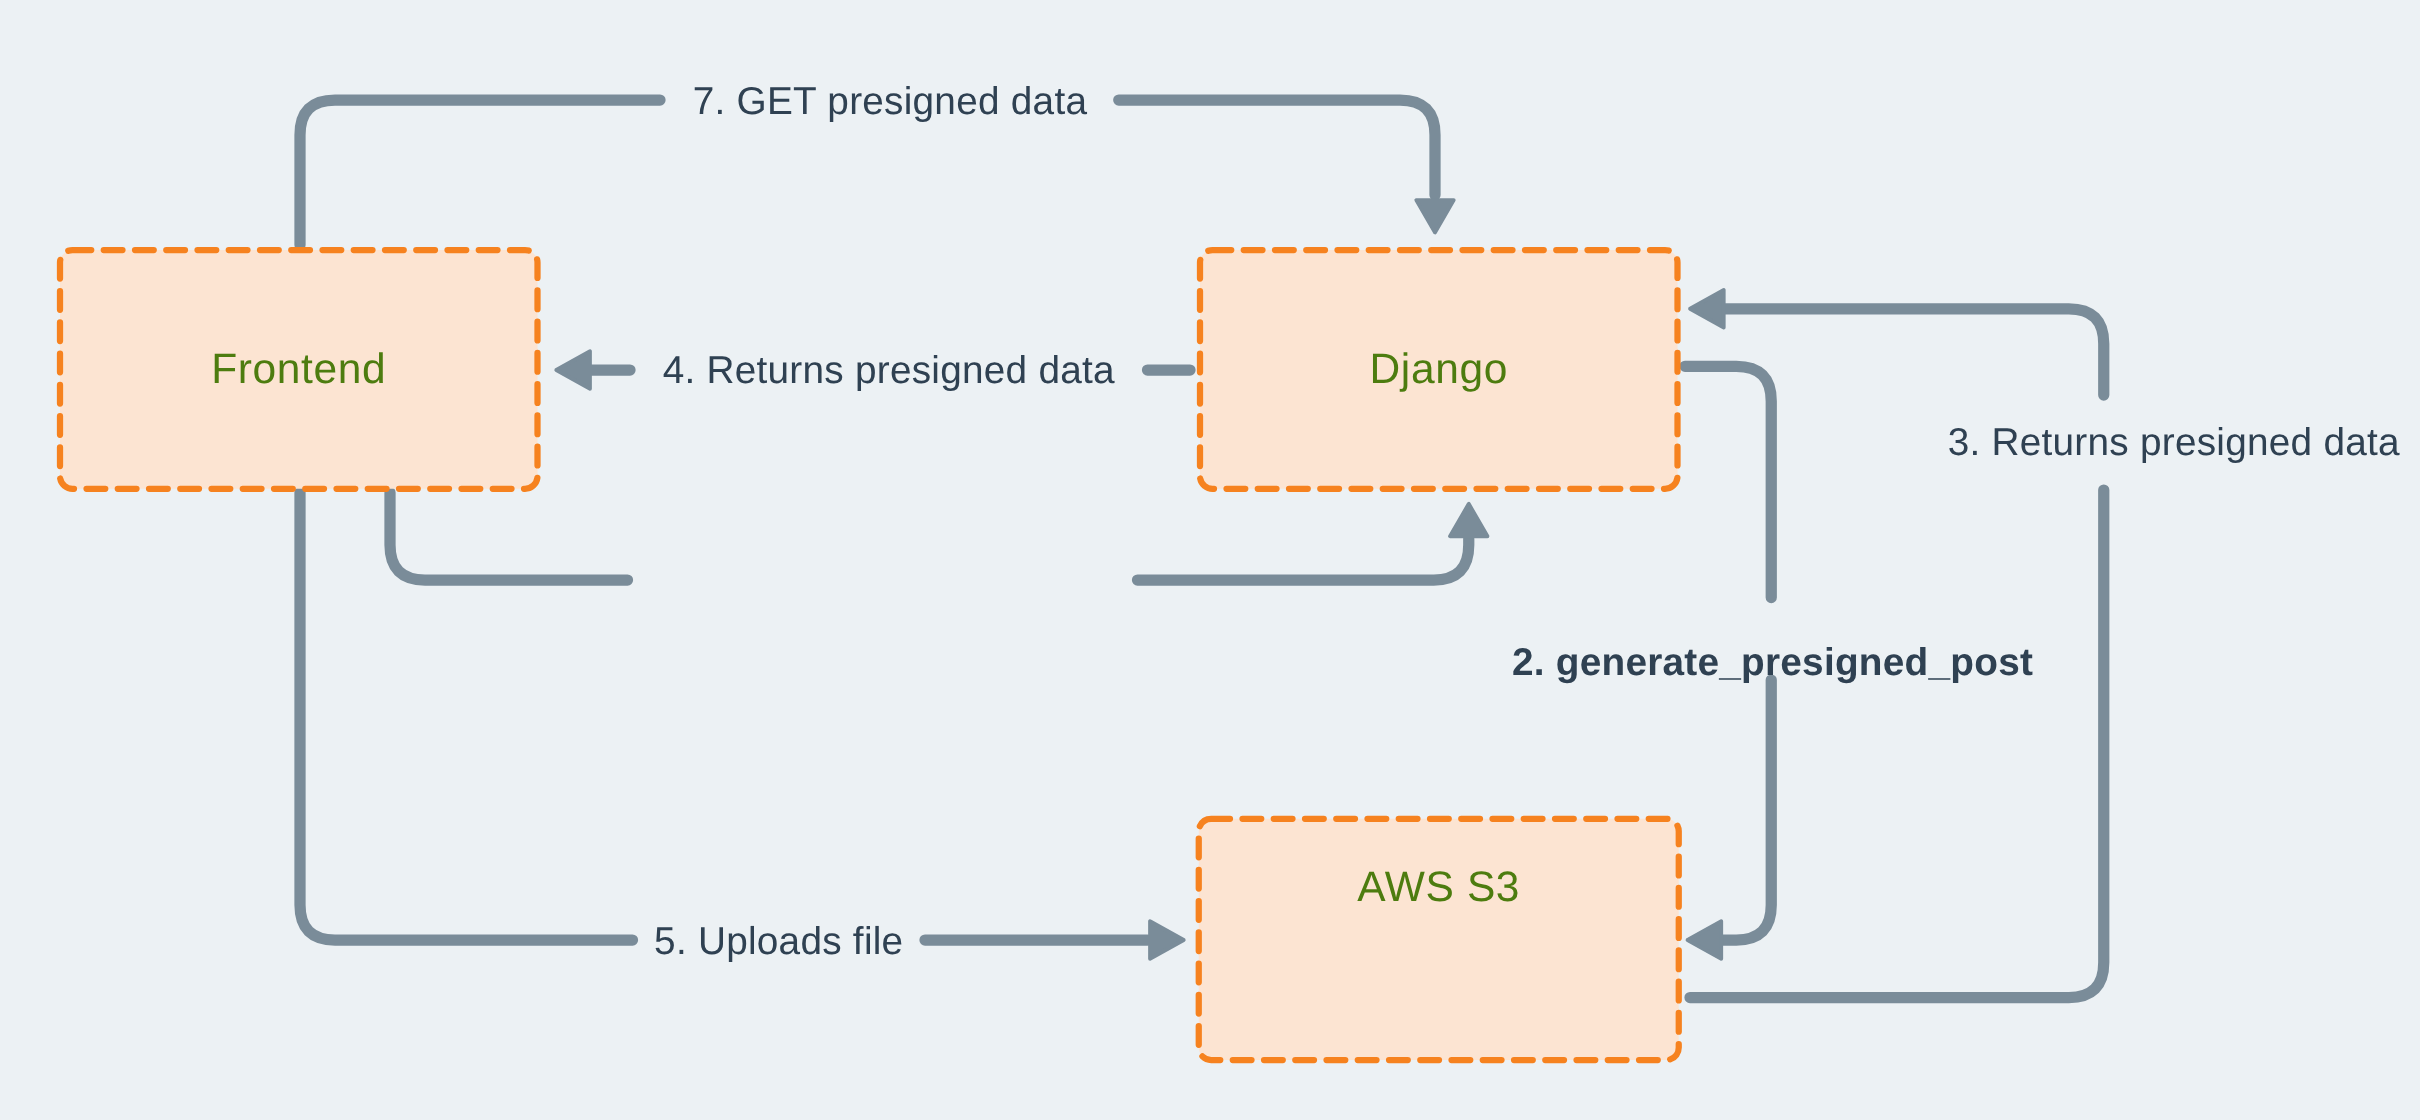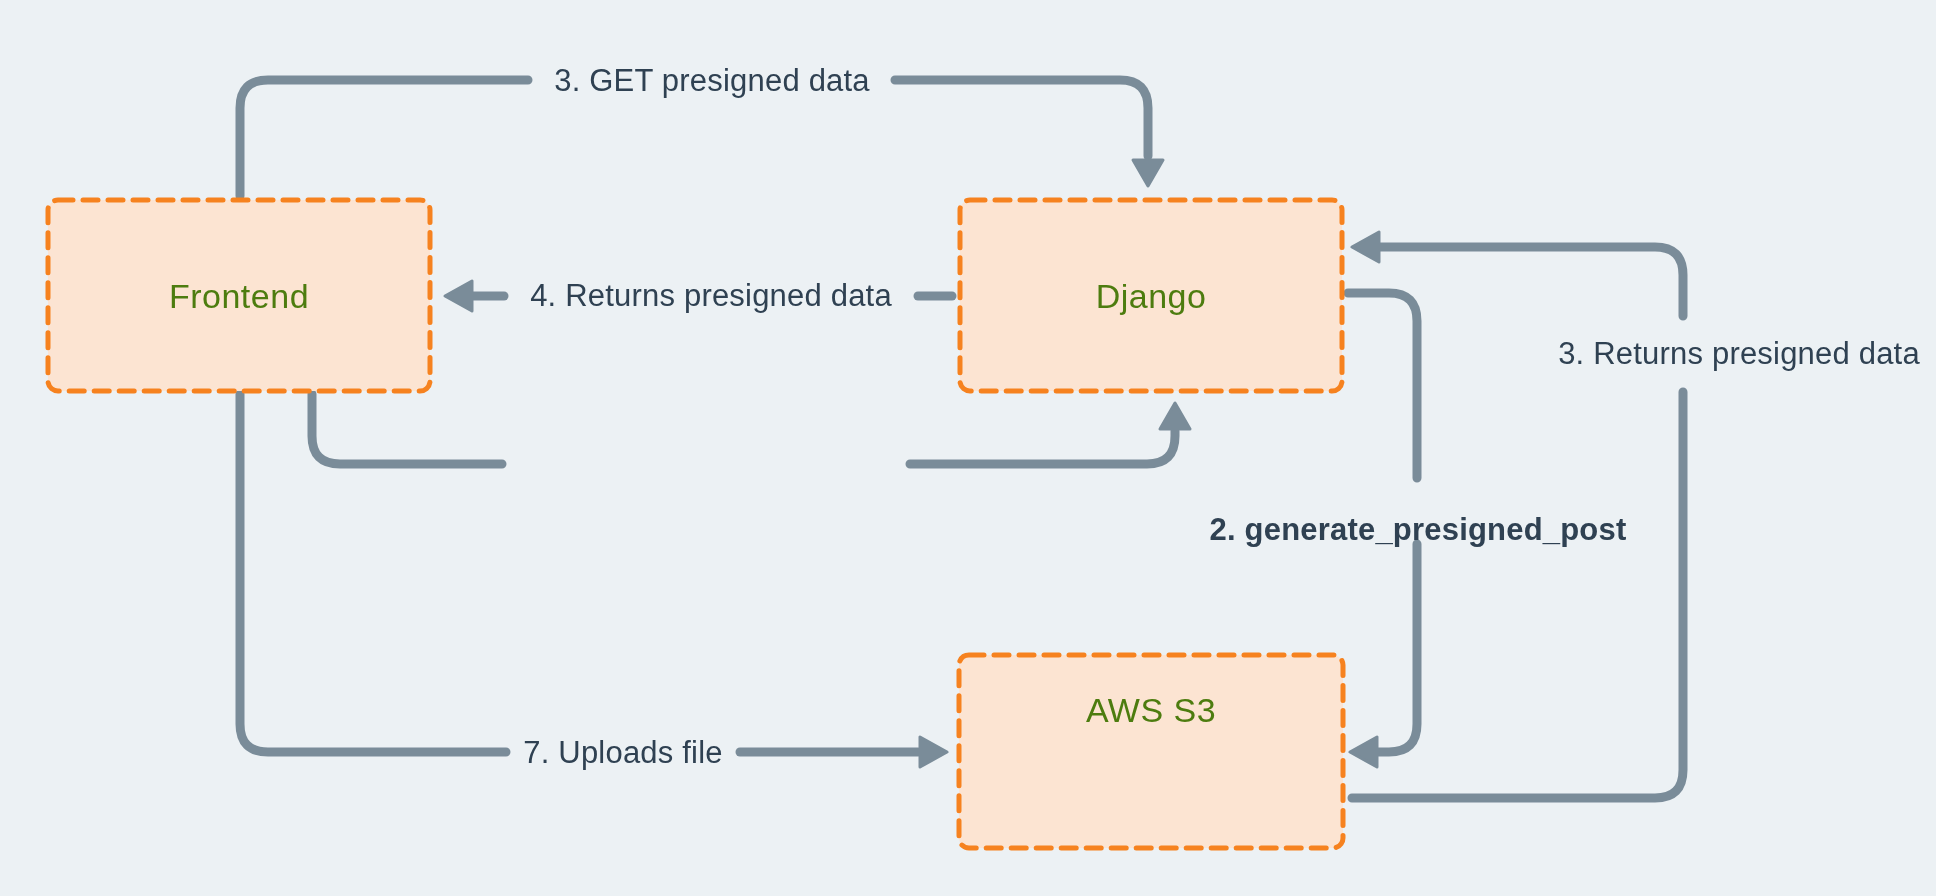--- a/index.html
+++ b/index.html
@@ -93,19 +93,19 @@
       <rect x="48" y="200" width="382" height="191" rx="10"></rect>
       <rect x="960" y="200" width="382" height="191" rx="10"></rect>
       <rect x="959" y="655" width="384" height="193" rx="10"></rect>
     </g>
   </svg>
 
   <div class="node-label pos-frontend">Frontend</div>
   <div class="node-label pos-django">Django</div>
   <div class="node-label pos-aws-s3">AWS S3</div>
 
-  <div class="edge-label pos-e1">3. GET presigned data</div>
+  <div class="edge-label pos-e1">7. GET presigned data</div>
   <div class="edge-label pos-e2">2. generate_presigned_post</div>
   <div class="edge-label pos-e3">3. Returns presigned data</div>
   <div class="edge-label pos-e4">4. Returns presigned data</div>
-  <div class="edge-label pos-e5">7. Uploads file</div>
+  <div class="edge-label pos-e5">5. Uploads file</div>
 
 </div>
 
 </body></html>

